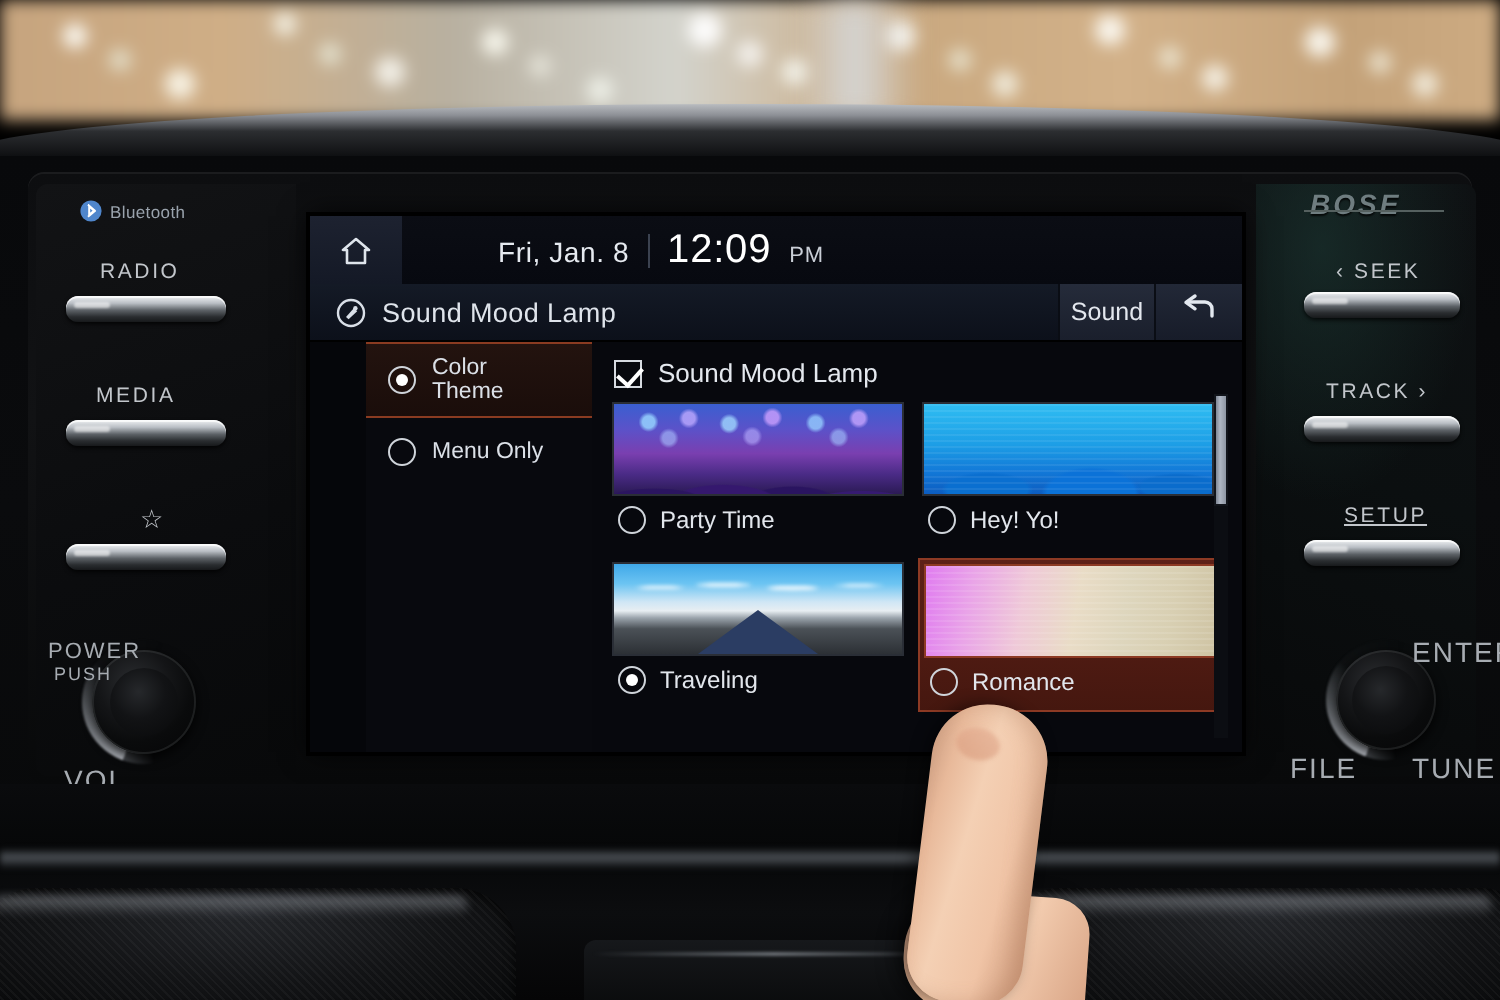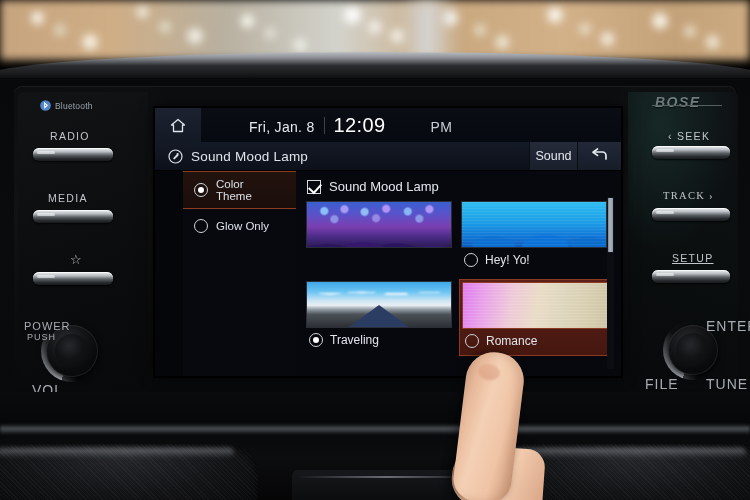--- a/index.html
+++ b/index.html
@@ -132,21 +132,21 @@
   }
   .home-btn{
     width:46px; height:34px; background:linear-gradient(180deg,#1d2230 0%,#141926 100%);
     display:flex; align-items:center; justify-content:center; cursor:pointer;
   }
   .home-ico{ width:16px; height:15px; }
   .dt-wrap{ display:flex; align-items:baseline; gap:9px; margin-left:48px; }
   .dt-date{ color:#e6eaf0; font-size:14px; letter-spacing:.3px; }
   .dt-sep{ width:1px; height:17px; background:#3b4250; align-self:center; }
   .dt-time{ color:#ffffff; font-size:20px; letter-spacing:.4px; font-weight:300; }
-  .dt-ampm{ color:#c9ced6; font-size:14px; letter-spacing:.4px;margin-left:36px; }
+  .dt-ampm{ color:#c9ced6; font-size:11px; letter-spacing:.4px; }
 
   
   .titlebar{
     position:relative; height:29px; width:100%;
     background:linear-gradient(180deg,#141a26 0%,#0c101a 100%);
     display:flex; align-items:center;
     border-bottom:1px solid #000;
   }
   .title-ico{ margin-left:13px; width:15px; height:15px; }
   .title-text{ color:#dfe4eb; font-size:13.5px; margin-left:8px; letter-spacing:.2px; }
@@ -378,21 +378,21 @@
   <div class="knob-ring" style="left:41px; top:320px; width:62px; height:62px;"></div>
   <div class="knob" style="left:46px; top:325px; width:52px; height:52px;"></div>
   <div class="knob-center" style="left:55px; top:334px; width:34px; height:34px;"></div>
   <div class="knob-label" style="left:24px; top:320px; font-size:11px;">POWER</div>
   <div class="knob-label" style="left:27px; top:332px; font-size:9px;">PUSH</div>
   <div class="knob-label" style="left:32px; top:382px;">VOL</div>
 
   <div class="hk-label" style="left:668px; top:130px;">‹ SEEK</div>
   <div class="hk-btn" style="left:652px; top:146px; width:78px;"></div>
 
-  <div class="hk-label" style="left:663px; top:190px;font-family:Liberation Serif, serif;">TRACK ›</div>
+  <div class="hk-label" style="left:663px; top:190px;">TRACK ›</div>
   <div class="hk-btn" style="left:652px; top:208px; width:78px;"></div>
 
   <div class="hk-label" style="left:672px; top:252px;text-decoration:underline;">SETUP</div>
   <div class="hk-btn" style="left:652px; top:270px; width:78px;"></div>
 
   <div class="knob-ring" style="left:663px; top:320px; width:60px; height:60px;"></div>
   <div class="knob" style="left:668px; top:325px; width:50px; height:50px;"></div>
   <div class="knob-center" style="left:676px; top:333px; width:34px; height:34px;"></div>
   <div class="knob-label" style="left:706px; top:318px;">ENTER</div>
   <div class="knob-label" style="left:645px; top:376px;">FILE</div>
@@ -443,34 +443,38 @@
       <div class="sidebar">
         <div class="side-item sel">
           <span class="radio on"></span>
           <span class="side-label">
             <span>Color</span><br>
             <span>Theme</span>
           </span>
         </div>
         <div class="side-item">
           <span class="radio"></span>
-          <span class="side-label">Glow Only</span>
+          <span class="side-label">Menu Only</span>
         </div>
       </div>
 
       <div class="content">
         <div class="content-head">
           <span class="chk on"></span>
           <span class="content-title">Sound Mood Lamp</span>
         </div>
 
         <div class="grid">
 
           <div class="tile">
             <div class="thumb th-party"></div>
+            <div class="tile-row">
+              <span class="radio"></span>
+              <span class="tile-label">Party Time</span>
+            </div>
           </div>
 
           <div class="tile">
             <div class="thumb th-hey"></div>
             <div class="tile-row">
               <span class="radio"></span>
               <span class="tile-label">Hey! Yo!</span>
             </div>
           </div>
 

